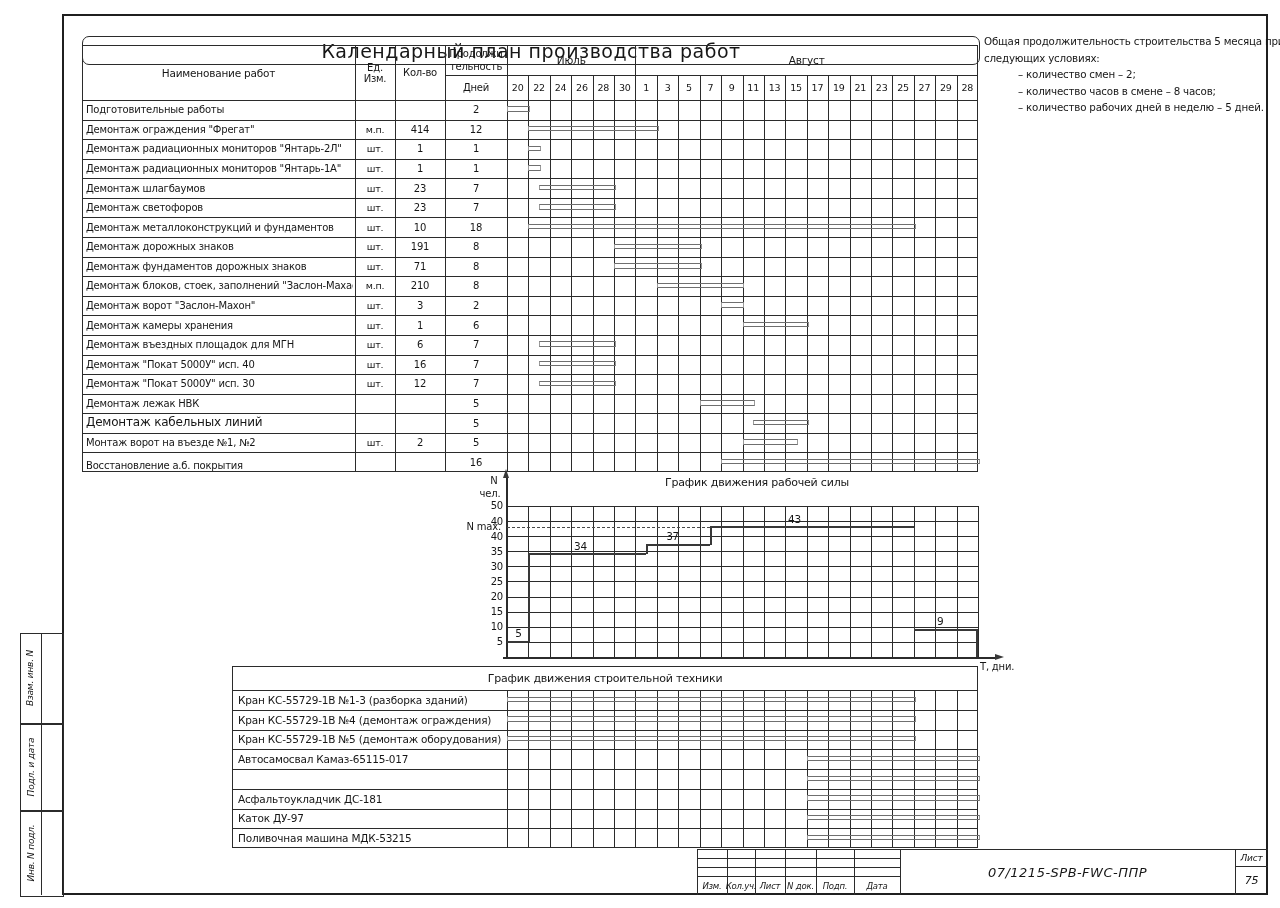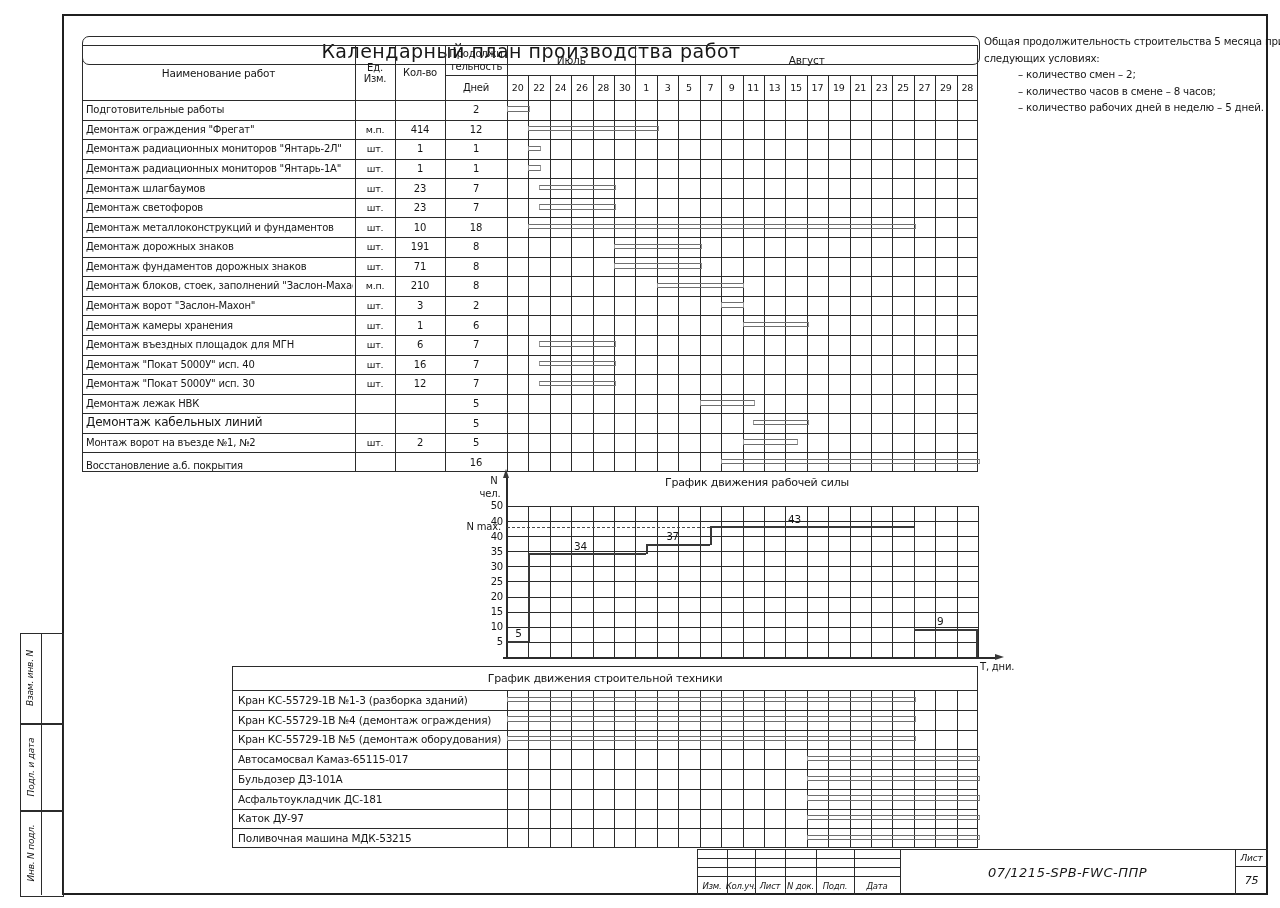--- a/index.html
+++ b/index.html
@@ -316,21 +316,20 @@
       <div class="ln" style="left: 0px; top: 43.75px; width: 746px; height: 1px;"></div>
       <div class="txt lft" style="left: 6px; top: 43.75px; width: 267px; height: 19.75px; font-size: 10.5px;">Кран КС-55729-1В №4 (демонтаж ограждения)</div>
       <div class="bar" style="left: 275px; top: 50.325px; width: 406.773px;"></div>
       <div class="ln" style="left: 0px; top: 63.5px; width: 746px; height: 1px;"></div>
       <div class="txt lft" style="left: 6px; top: 63.5px; width: 267px; height: 19.75px; font-size: 10.5px;">Кран КС-55729-1В №5 (демонтаж оборудования)</div>
       <div class="bar" style="left: 275px; top: 70.075px; width: 406.773px;"></div>
       <div class="ln" style="left: 0px; top: 83.25px; width: 746px; height: 1px;"></div>
       <div class="txt lft" style="left: 6px; top: 83.25px; width: 267px; height: 19.75px; font-size: 10.5px;">Автосамосвал Камаз-65115-017</div>
       <div class="bar" style="left: 574.727px; top: 89.825px; width: 171.273px;"></div>
       <div class="ln" style="left: 0px; top: 103px; width: 746px; height: 1px;"></div>
-      <div class="txt lft" style="left: 6px; top: 103px; width: 267px; height: 19.75px; font-size: 10.5px;">Бульдозер ДЗ-101А</div>
       <div class="bar" style="left: 574.727px; top: 109.575px; width: 171.273px;"></div>
       <div class="ln" style="left: 0px; top: 122.75px; width: 746px; height: 1px;"></div>
       <div class="txt lft" style="left: 6px; top: 122.75px; width: 267px; height: 19.75px; font-size: 10.5px;">Асфальтоукладчик ДС-181</div>
       <div class="bar" style="left: 574.727px; top: 129.325px; width: 171.273px;"></div>
       <div class="ln" style="left: 0px; top: 142.5px; width: 746px; height: 1px;"></div>
       <div class="txt lft" style="left: 6px; top: 142.5px; width: 267px; height: 19.75px; font-size: 10.5px;">Каток ДУ-97</div>
       <div class="bar" style="left: 574.727px; top: 149.075px; width: 171.273px;"></div>
       <div class="ln" style="left: 0px; top: 162.25px; width: 746px; height: 1px;"></div>
       <div class="txt lft" style="left: 6px; top: 162.25px; width: 267px; height: 19.75px; font-size: 10.5px;">Поливочная машина МДК-53215</div>
       <div class="bar" style="left: 574.727px; top: 168.825px; width: 171.273px;"></div>

